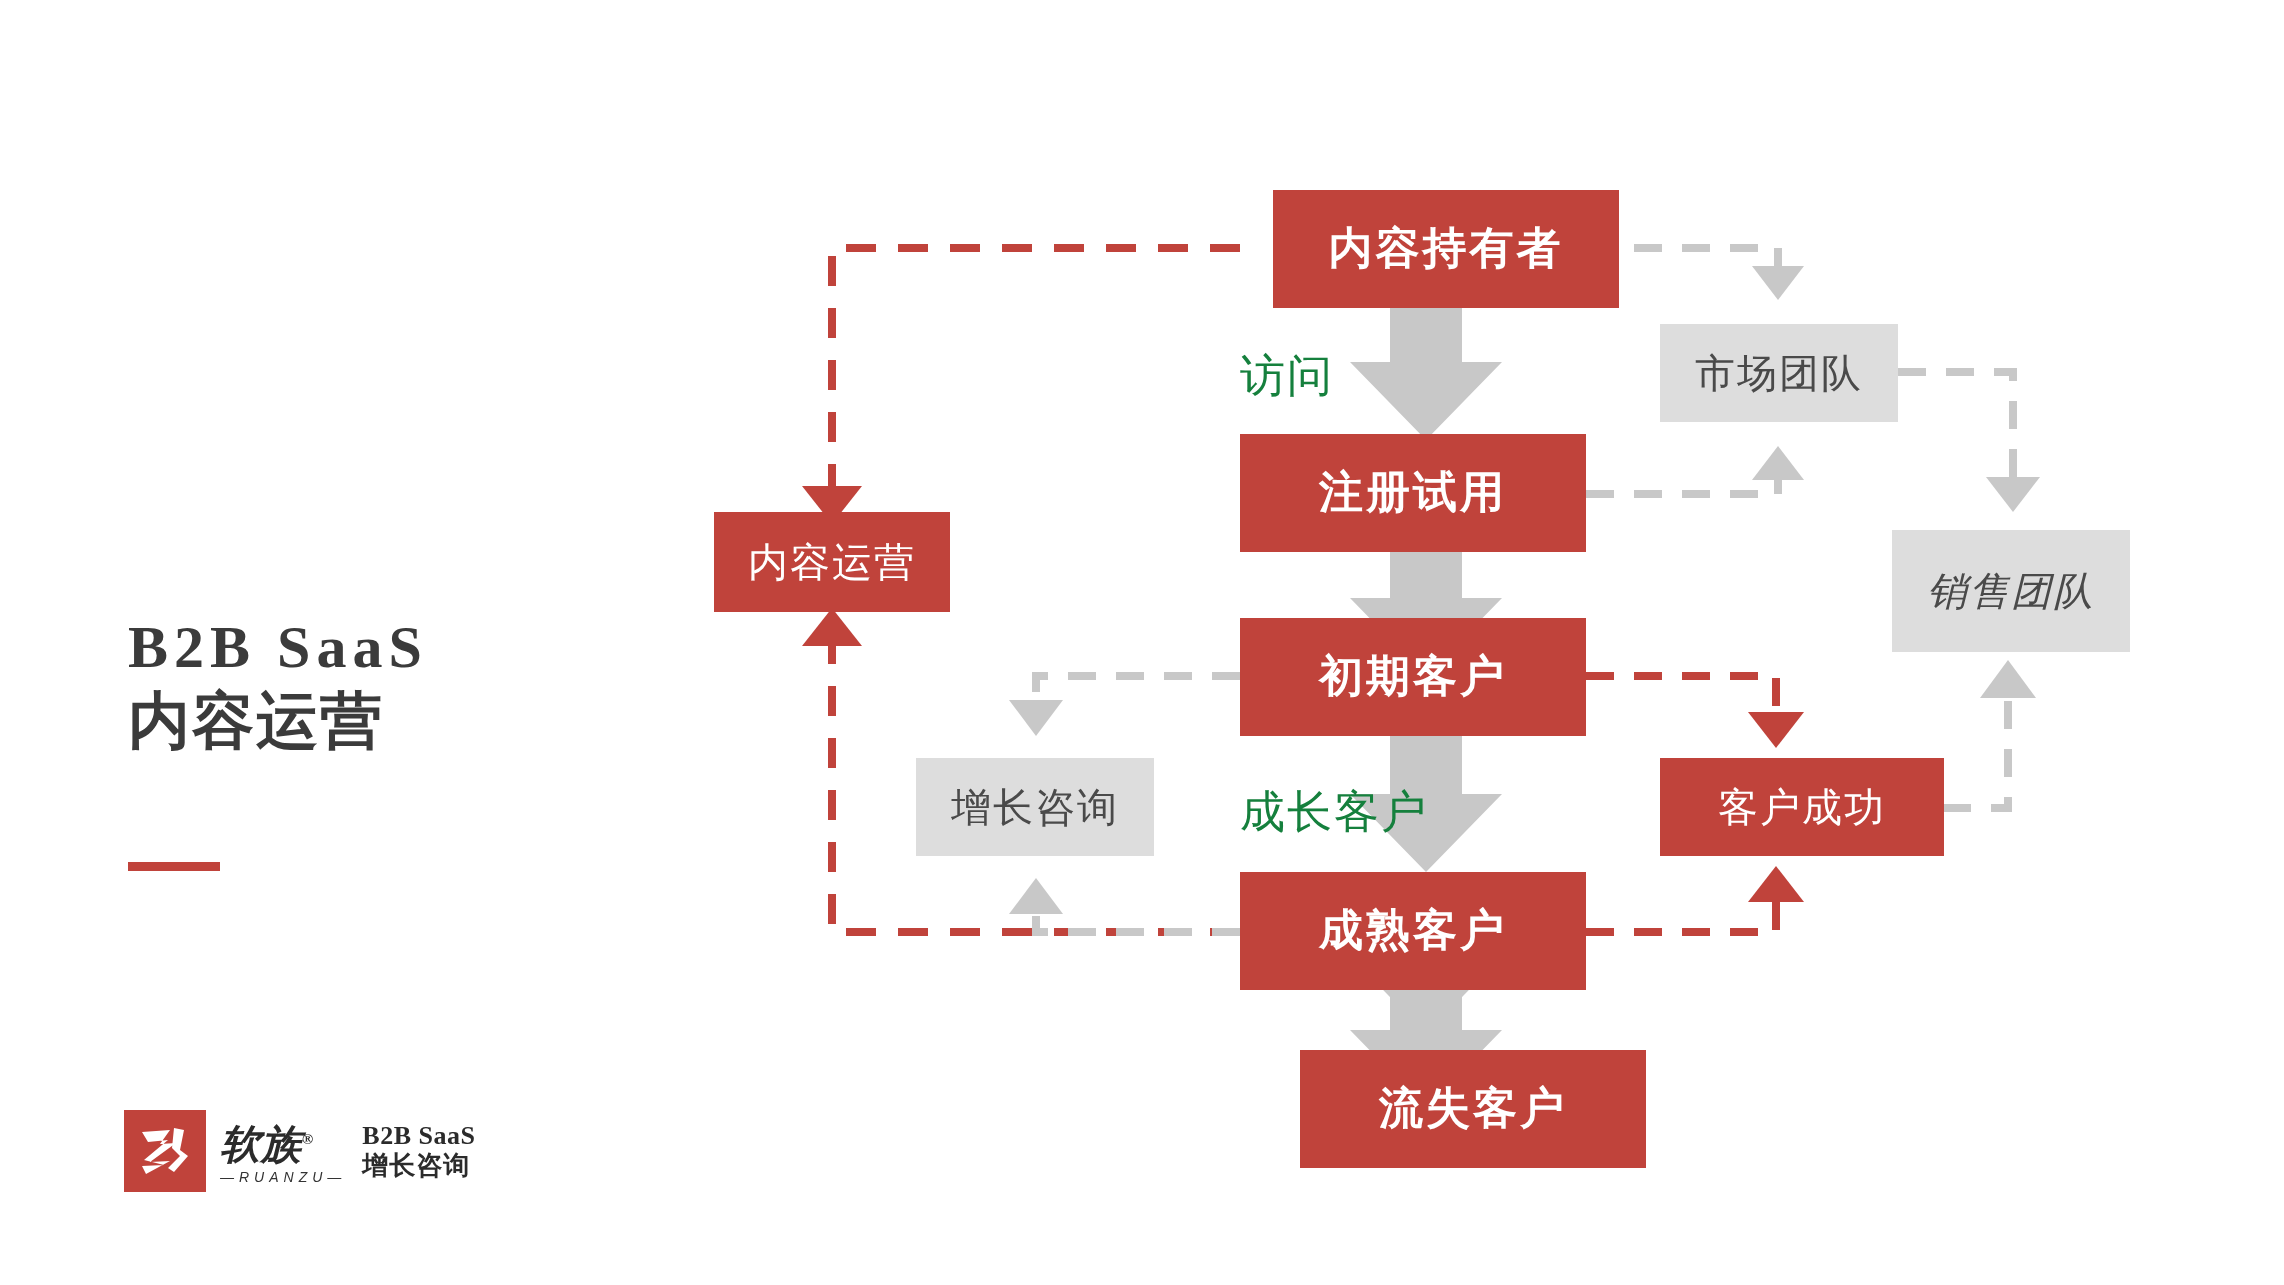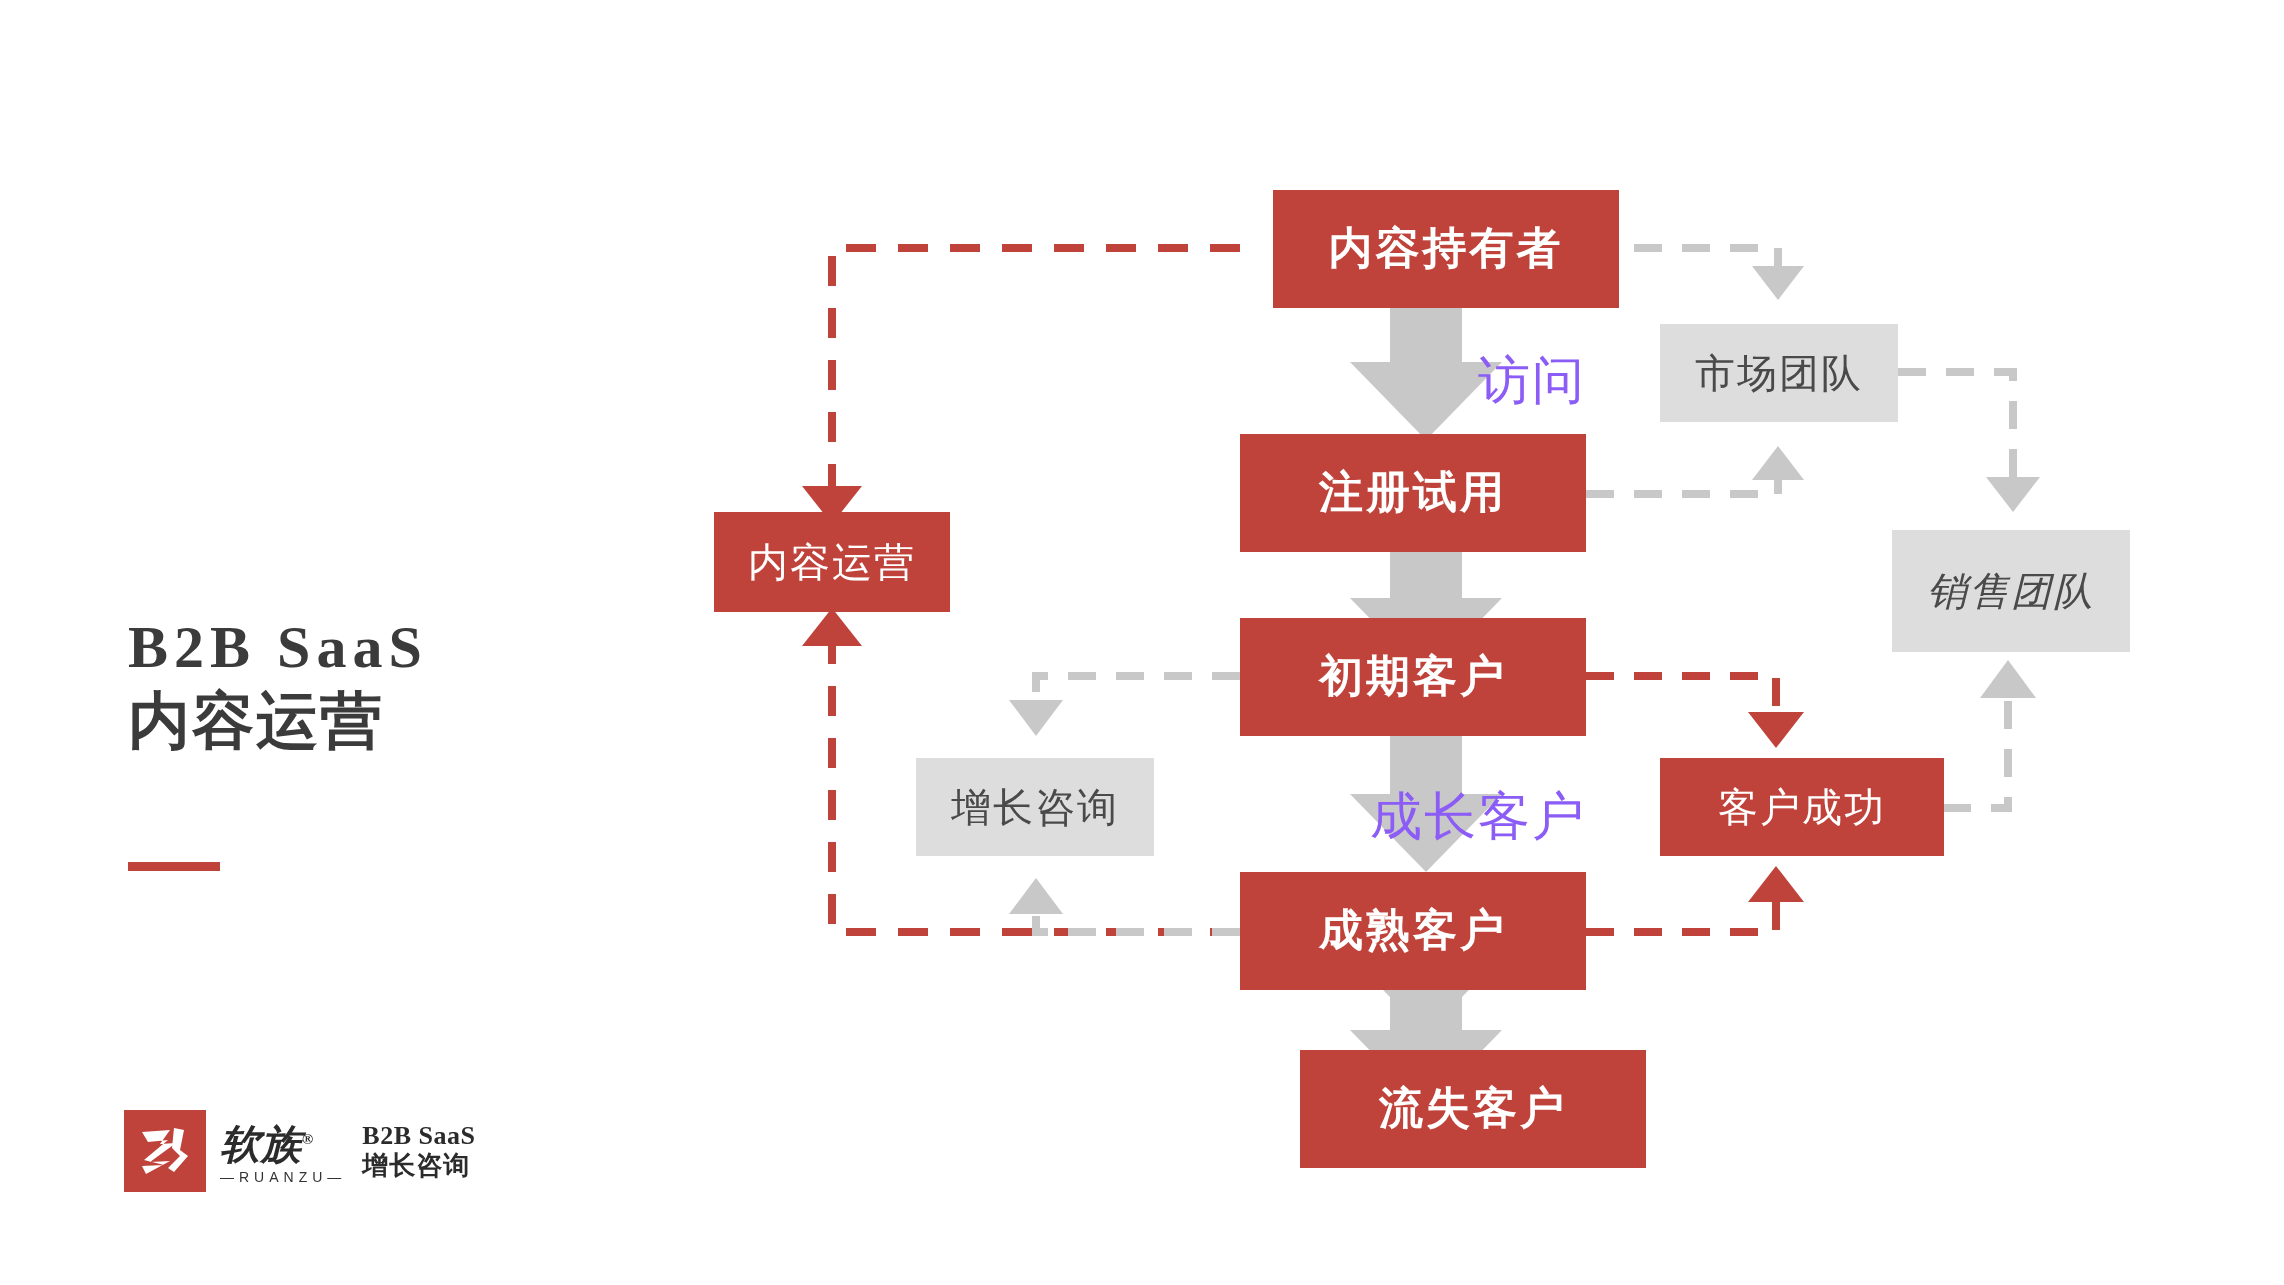--- a/index.html
+++ b/index.html
@@ -27,21 +27,21 @@
     position:relative;background:#ffffff;flex:0 0 auto;
   }
   .logo-mark svg{position:absolute;left:0;top:0;}
   .logo-cn{margin-left:14px;position:relative;}
   .logo-cn-main{
     font-family:"Liberation Serif","DejaVu Serif",serif;font-weight:bold;
     font-size:40px;color:#2b2b2b;line-height:44px;letter-spacing:1px;
     font-style:italic;
   }
   .logo-reg{font-size:15px;vertical-align:super;font-style:normal;}
-  .logo-pinyin{font-size:14px;color:#333;letter-spacing:5px;margin-top:2px;line-height:16px;}
+  .logo-pinyin{font-size:14px;color:#333;letter-spacing:5px;margin-top:2px;line-height:16px;font-style:italic;}
   .logo-right{margin-left:16px;font-family:"Liberation Serif","DejaVu Serif",serif;font-weight:bold;color:#2b2b2b;}
   .logo-right div:first-child{font-size:26px;line-height:30px;letter-spacing:0.5px;}
   .logo-right div:last-child{font-size:26px;line-height:30px;letter-spacing:1px;}
 
   
   .node{position:absolute;box-sizing:border-box;display:flex;align-items:center;justify-content:center;}
   .node.red{background:#C0433B;}
   .node.gray{background:#DDDDDD;}
   .node .lbl{
     font-family:"Liberation Serif","DejaVu Serif",serif;font-weight:bold;
@@ -49,22 +49,22 @@
   }
   .node.plain .lbl{
     font-family:"Liberation Sans","DejaVu Sans",sans-serif;font-weight:normal;
     font-size:40px;letter-spacing:2px;
   }
   .node.gray .lbl{color:#4a4a4a;}
 
   
   .caption{
     position:absolute;font-family:"Liberation Sans","DejaVu Sans",sans-serif;
-    font-size:52px;color:#8b5cf6;letter-spacing:2px;white-space:nowrap;
-    text-align:right;
+    font-size:45px;color:#15803d;letter-spacing:2px;white-space:nowrap;
+    text-align:left;
   }
 
   
   #wires{position:absolute;left:0;top:0;width:2284px;height:1285px;pointer-events:none;}
 </style>
 </head>
 <body>
 
 <div id="stage">
 

